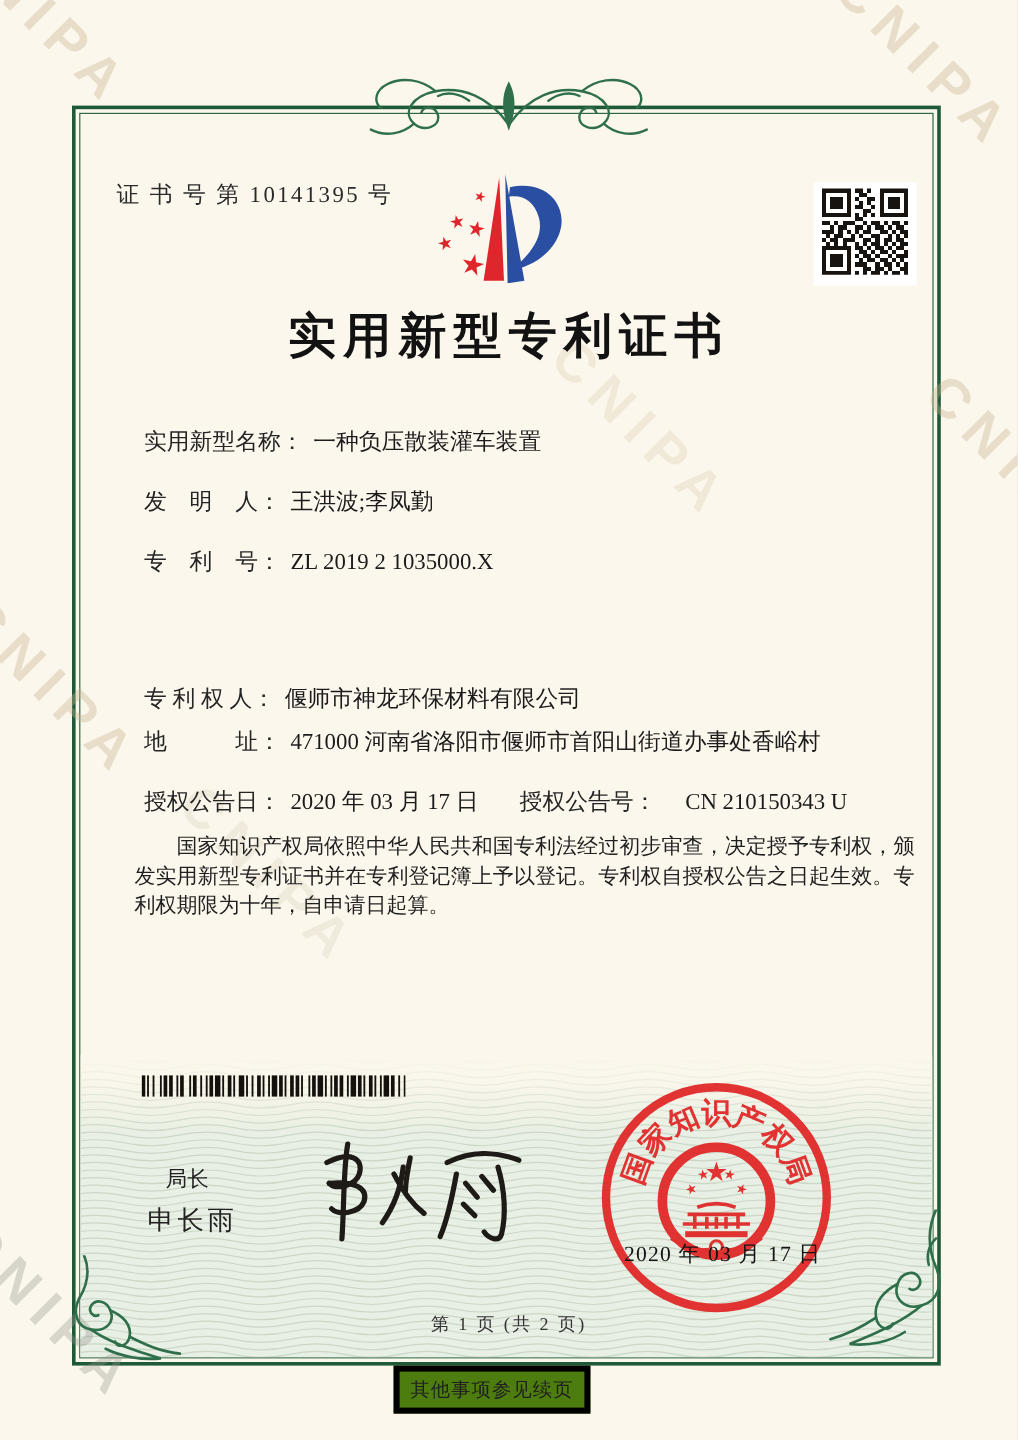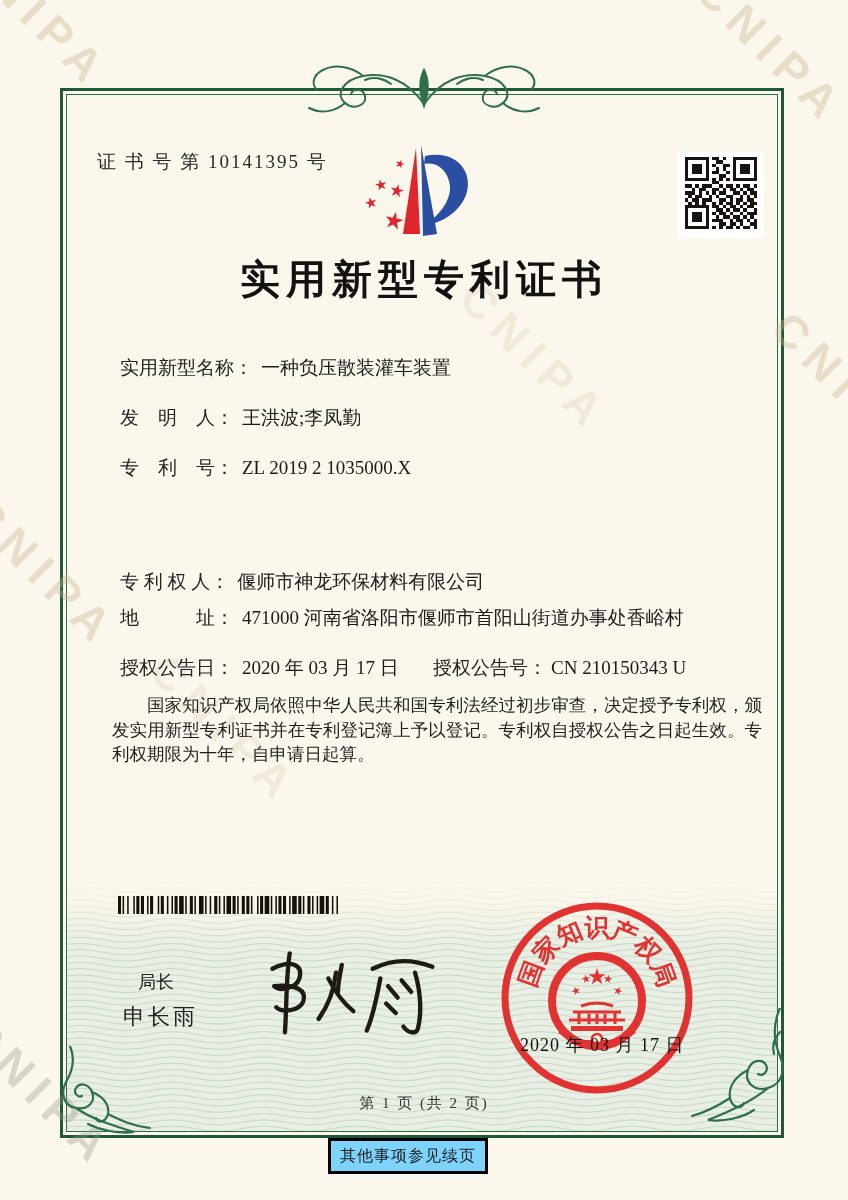--- a/index.html
+++ b/index.html
@@ -42,42 +42,42 @@
   .logo{position:absolute;left:352px;top:132px;z-index:4;}
   .qr-box{position:absolute;left:678px;top:152px;width:86px;height:86px;background:#fff;
           z-index:4;display:flex;align-items:center;justify-content:center;}
   .doc-title{position:absolute;left:0;right:0;top:252px;z-index:4;text-align:center;
              font-size:40px;font-weight:700;letter-spacing:6px;color:#121212;}
 
   .row{position:absolute;left:120px;z-index:4;font-size:19px;white-space:nowrap;color:#242424;}
   .row .value{margin-left:8px;color:#1b1b1b;}
   .r1{top:355px}.r2{top:405px}.r3{top:455px}.r4{top:505px}.r5{top:569px}.r6{top:605px}.r7{top:655px}
   .grant{position:absolute;left:433px;top:655px;z-index:4;font-size:19px;white-space:nowrap;color:#242424;}
-  .grant .value{margin-left:4px;color:#1b1b1b;}
+  .grant .value{margin-left:24px;color:#1b1b1b;}
 
   .body-text{position:absolute;left:112px;top:693px;width:650px;z-index:4;
              font-size:17.5px;line-height:24.5px;color:#1f1f1f;text-align:justify;}
   .body-text p{margin:0;text-indent:2em;}
 
   .barcode{position:absolute;left:118px;top:896px;z-index:4;width:220px;height:18px;}
 
   .gov-role{position:absolute;left:123px;top:970px;z-index:4;font-size:18px;
             font-family:"Liberation Sans",sans-serif;color:#222;margin-left:15px;}
   .gov-name{position:absolute;left:123px;top:1002px;z-index:4;font-size:22px;
             font-family:"Liberation Sans",sans-serif;color:#222;letter-spacing:3px;}
   .signature{position:absolute;left:252px;top:936px;z-index:4;}
 
   .seal{position:absolute;left:497px;top:898px;z-index:5;}
   .seal-date{position:absolute;left:520px;top:1033px;width:160px;z-index:6;font-size:18px;
              color:#141414;letter-spacing:1px;white-space:nowrap;}
 
   .page-num{position:absolute;left:0;right:0;top:1094px;z-index:4;text-align:center;
             font-size:15px;letter-spacing:2px;color:#333;}
   .cont-box{position:absolute;left:328px;top:1138px;width:154px;height:30px;z-index:4;
-            background:#7dd3fc;border:3px solid #000000;display:flex;align-items:center;
+            background:#4d7c0f;border:5px solid #000000;display:flex;align-items:center;
             justify-content:center;font-size:16px;color:#1f1f1f;letter-spacing:1px;font-family:Liberation Serif, serif;}
 </style>
 </head>
 <body>
 
 <div class="page">
 
   <span class="wm wm1">CNIPA</span>
   <span class="wm wm2">CNIPA</span>
   <span class="wm wm3">CNIPA</span>

